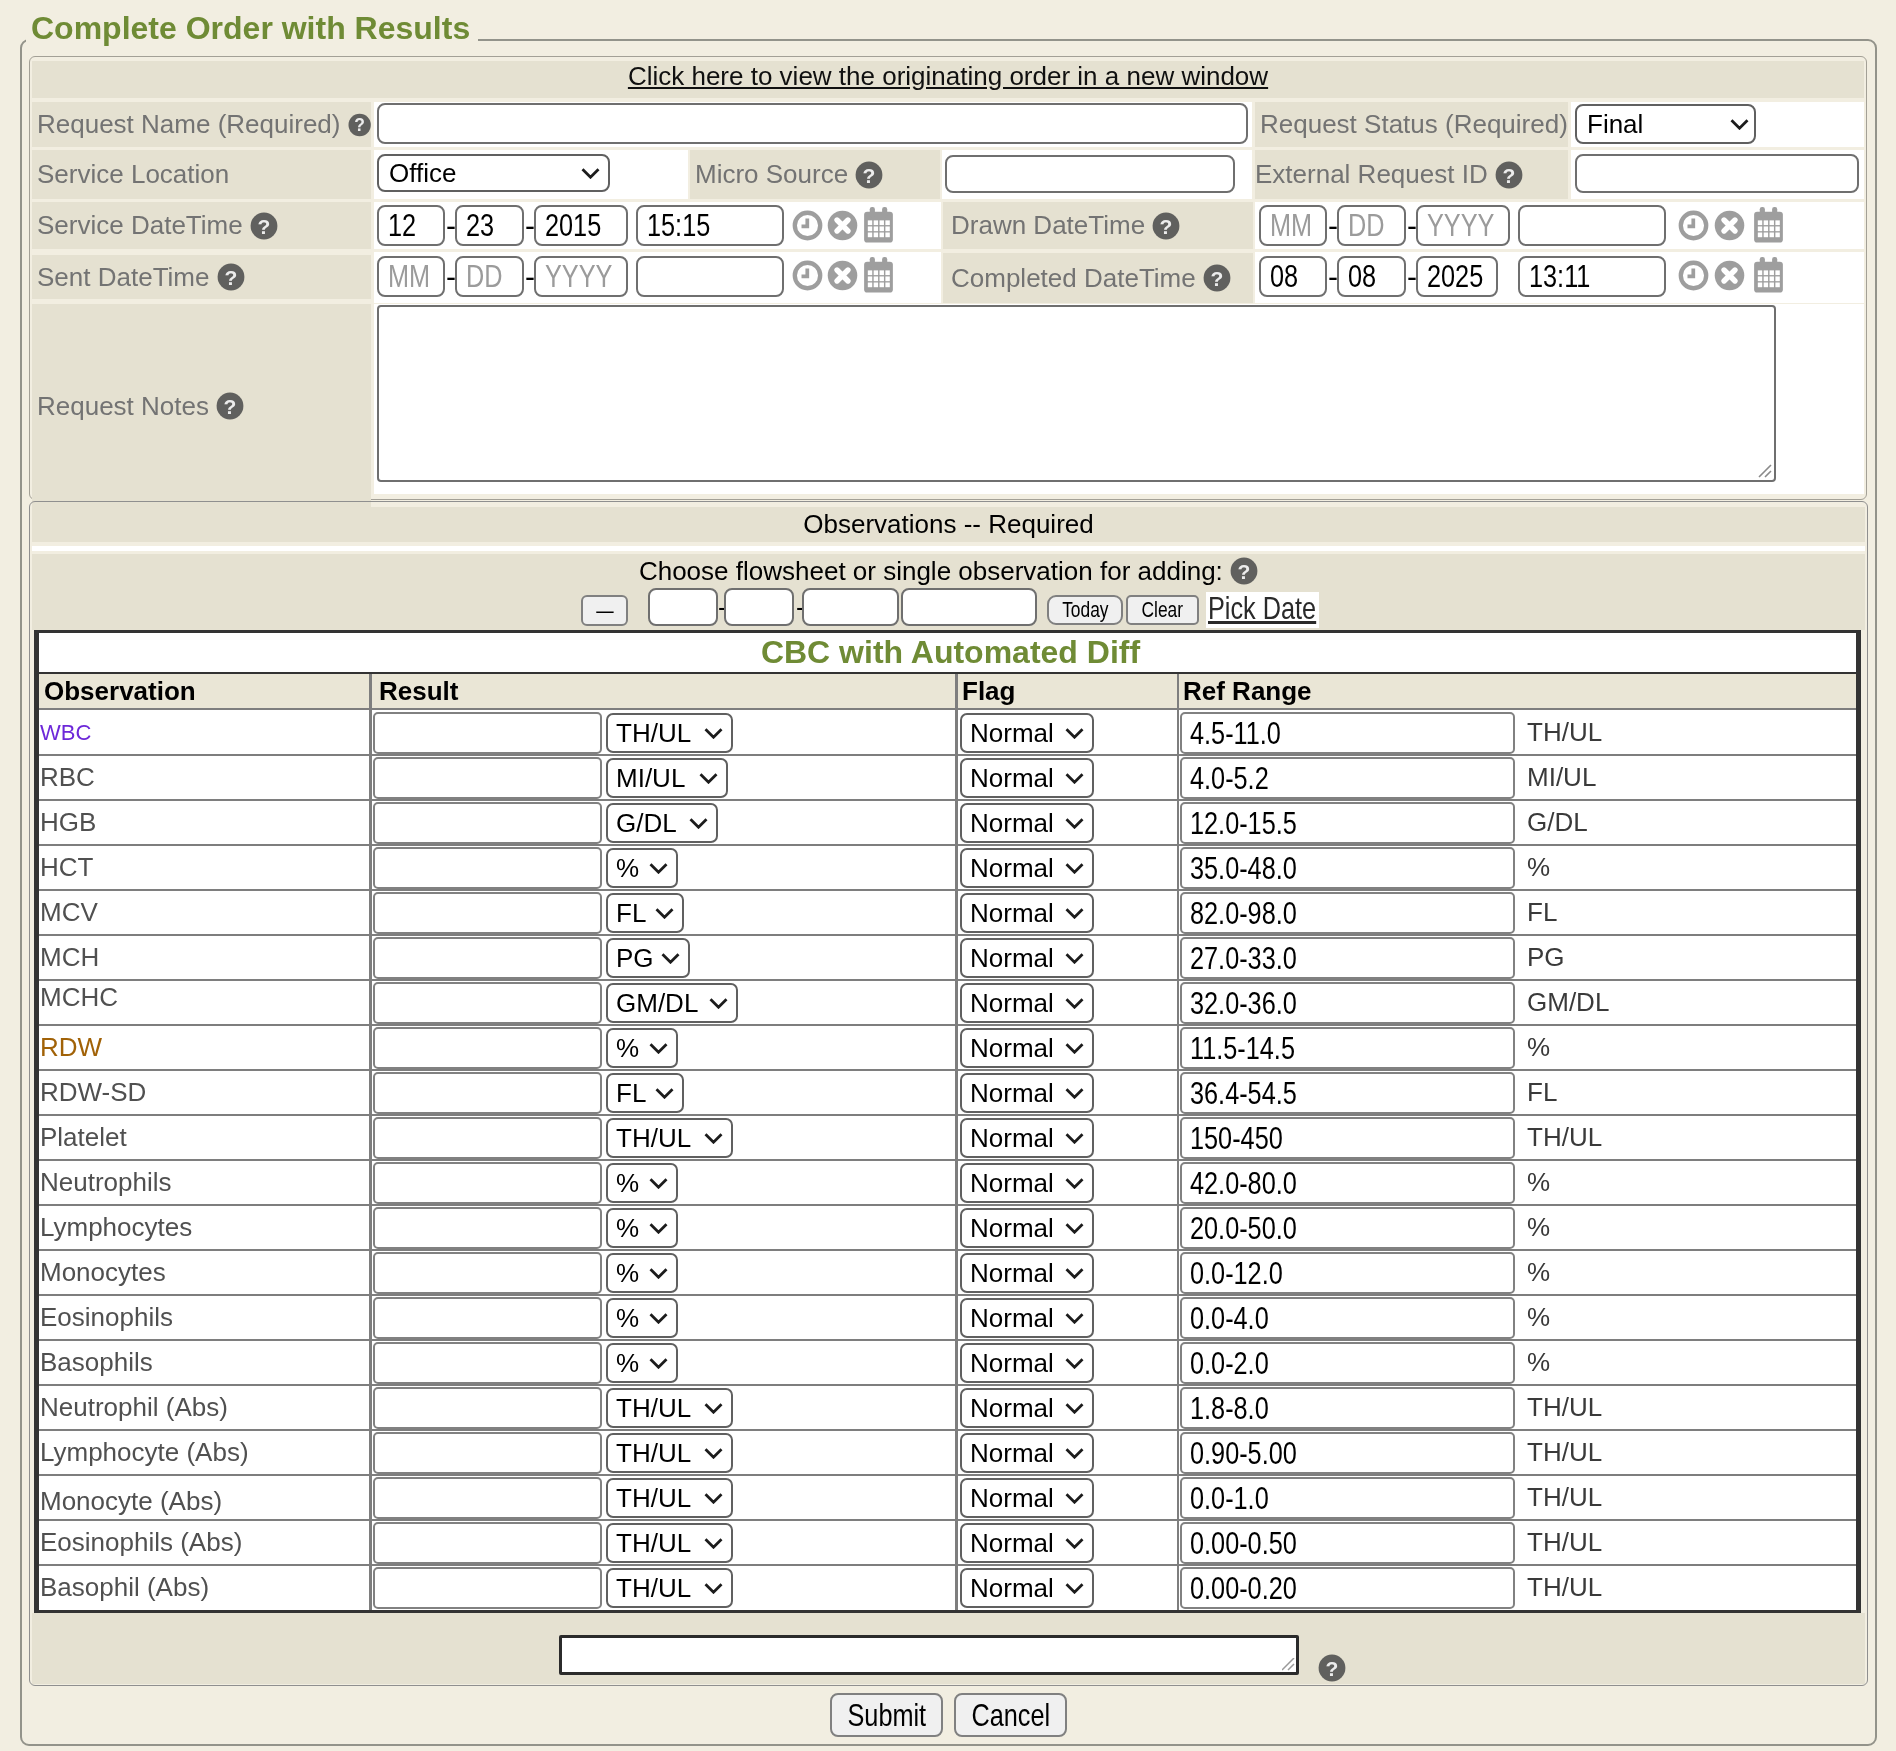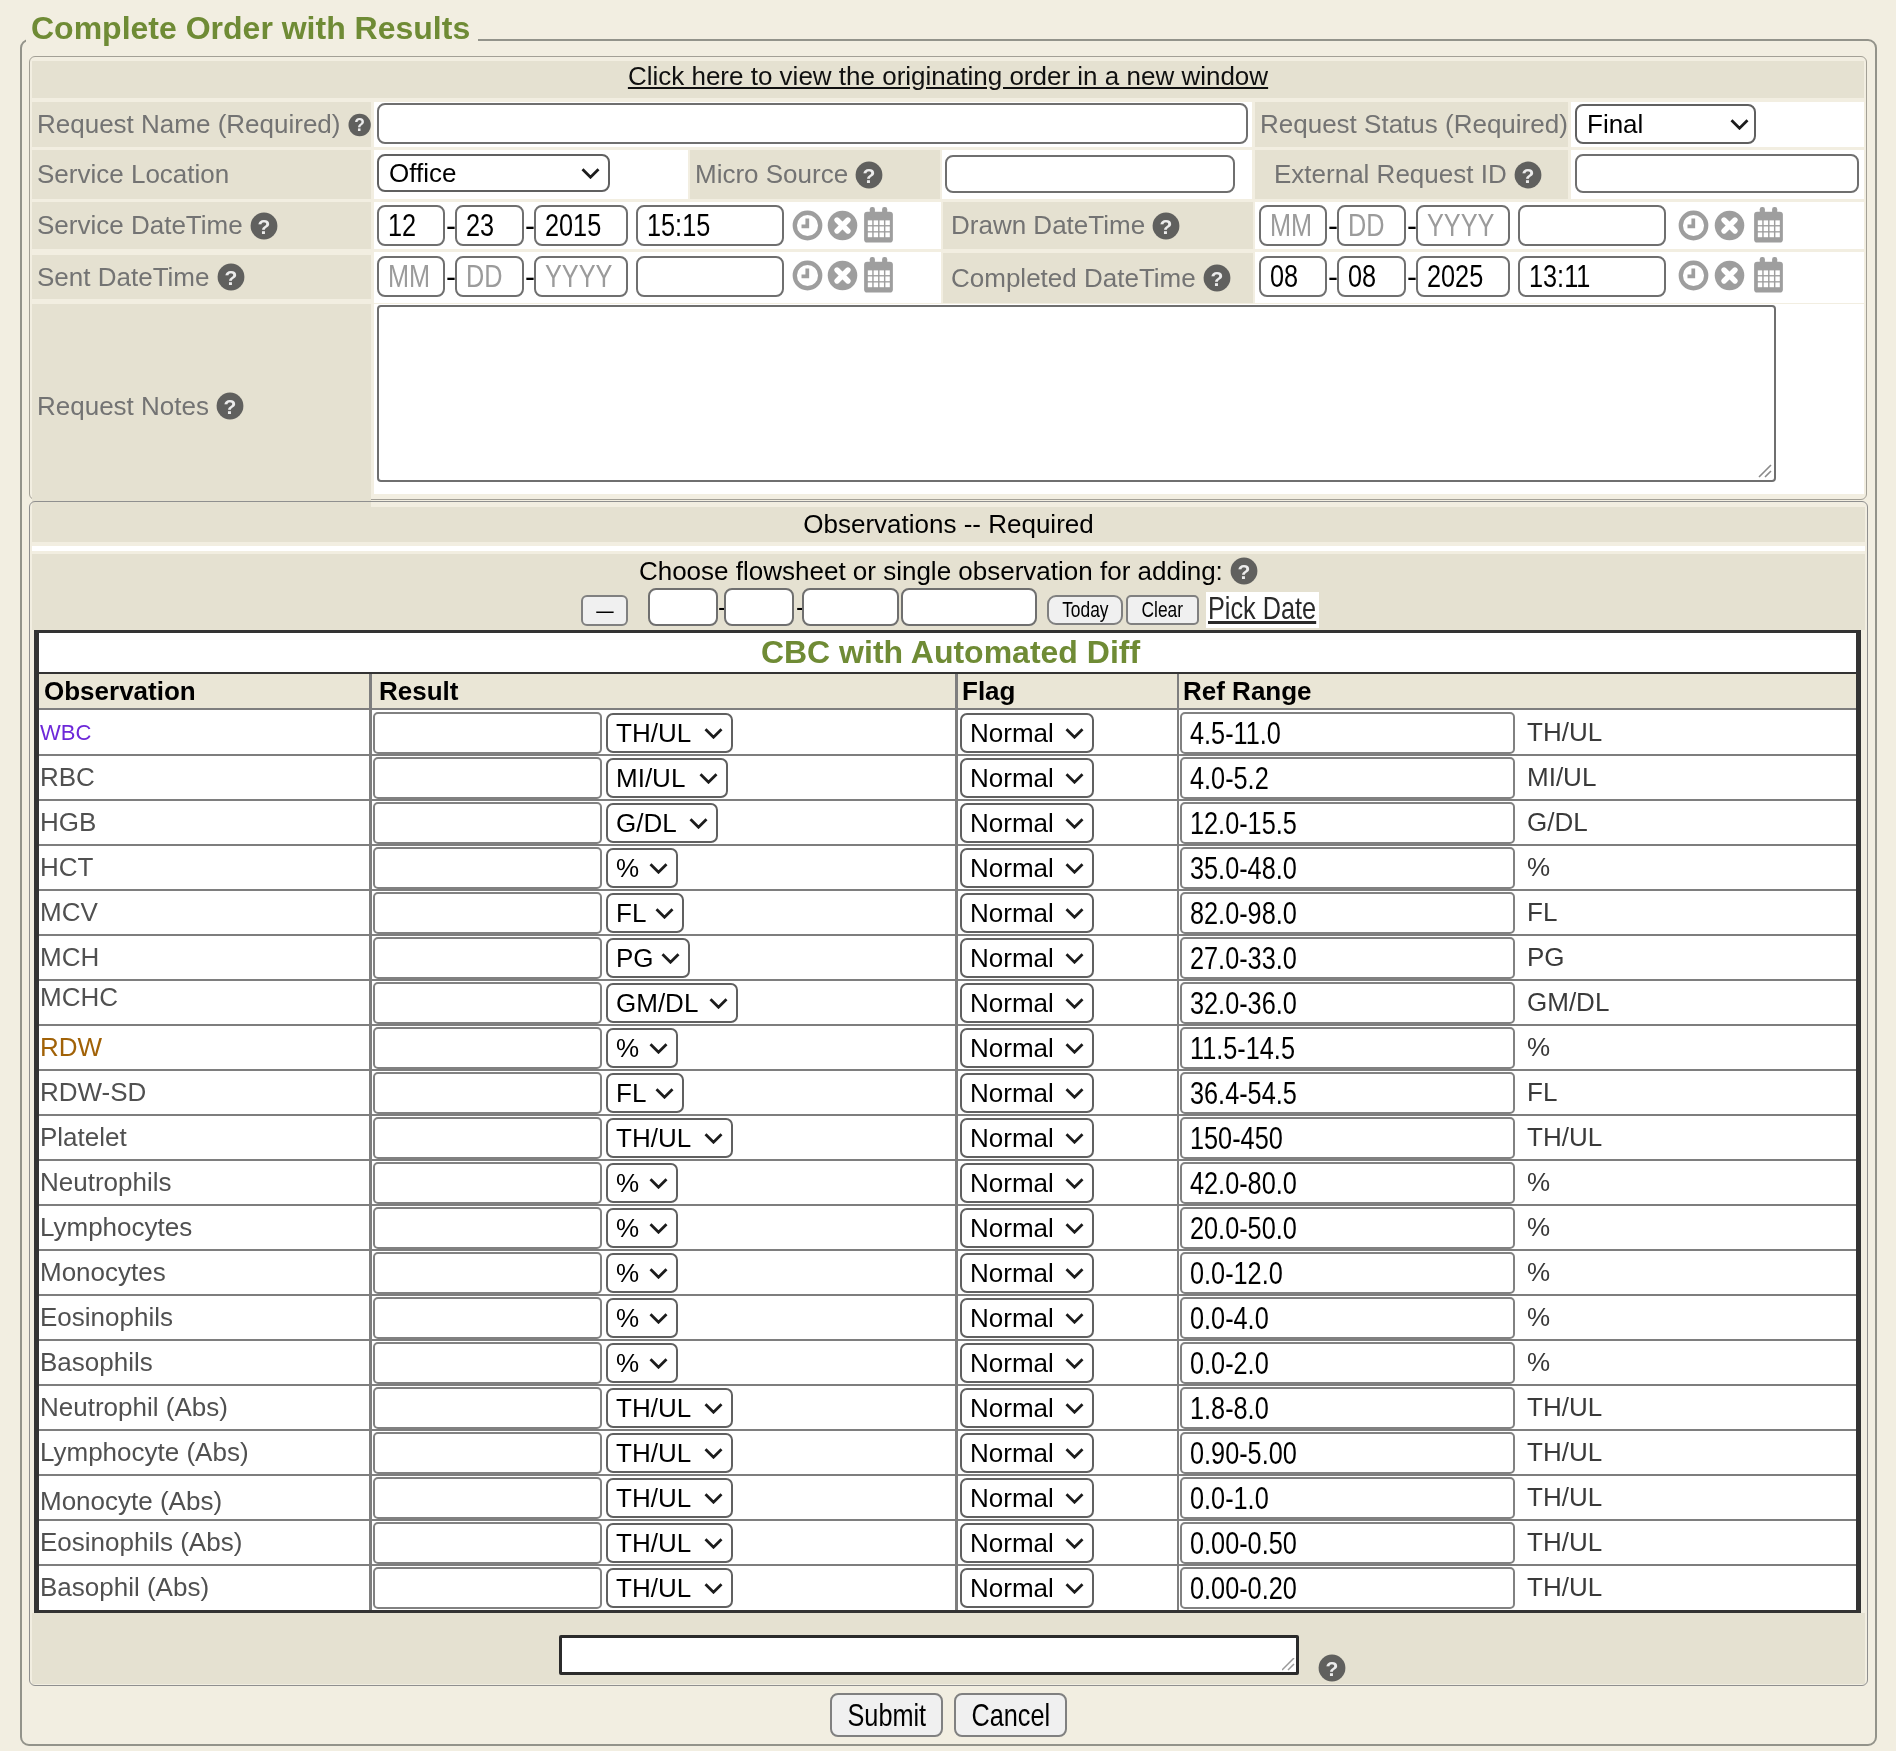--- a/index.html
+++ b/index.html
@@ -56,21 +56,21 @@
 <div class="beige vctr" style="left:690px;top:150px;width:250px;height:49px">
     <span class="lbl" style="margin-left:5px">Micro Source&nbsp;</span>
     <svg style="position:relative;display:inline-block;vertical-align:-5px;" width="28" height="28" viewBox="0 0 28 28">
       <circle cx="14" cy="14" r="13.4" fill="#60605e"></circle>
       <text x="14" y="21.5" font-family="Liberation Sans" font-size="21" font-weight="bold" fill="#ececec" text-anchor="middle">?</text>
     </svg>
   </div>
 <div class="abs" style="left:942px;top:150px;width:310px;height:49px;background:#fff"></div>
 <div class="inp" style="left:945px;top:155px;width:290px;height:38px;font-size:32px"></div>
 <div class="beige vctr" style="left:1255px;top:150px;width:313px;height:49px">
-    <span class="lbl" style="margin-left:19px">External Request ID&nbsp;</span>
+    <span class="lbl" style="margin-left:0">External Request ID&nbsp;</span>
     <svg style="position:relative;display:inline-block;vertical-align:-5px;" width="28" height="28" viewBox="0 0 28 28">
       <circle cx="14" cy="14" r="13.4" fill="#60605e"></circle>
       <text x="14" y="21.5" font-family="Liberation Sans" font-size="21" font-weight="bold" fill="#ececec" text-anchor="middle">?</text>
     </svg>
   </div>
 <div class="abs" style="left:1571px;top:150px;width:293px;height:49px;background:#fff"></div>
 <div class="inp" style="left:1575px;top:154px;width:284px;height:39px;font-size:32px"></div>
 <div class="beige vctr" style="left:32px;top:202px;width:339px;height:47px">
     <span class="lbl" style="margin-left:5px">Service DateTime&nbsp;</span>
     <svg style="position:relative;display:inline-block;vertical-align:-5px;" width="28" height="28" viewBox="0 0 28 28">
@@ -217,21 +217,21 @@
   </div>
 <div class="abs" style="left:1255px;top:252px;width:609px;height:51px;background:#fff"></div>
 <div class="inp" style="left:1259px;top:256px;width:68px;height:41px;font-size:32px">
     <span class="nar" style="">08</span>
   </div>
 <div class="abs" style="left:1328px;top:256px;height:41px;display:flex;align-items:center;font-size:30px">-</div>
 <div class="inp" style="left:1337px;top:256px;width:69px;height:41px;font-size:32px">
     <span class="nar" style="">08</span>
   </div>
 <div class="abs" style="left:1407px;top:256px;height:41px;display:flex;align-items:center;font-size:30px">-</div>
-<div class="inp" style="left:1416px;top:256px;width:94px;height:41px;font-size:32px">
+<div class="inp" style="left:1416px;top:256px;width:82px;height:41px;font-size:32px">
     <span class="nar" style="">2025</span>
   </div>
 <div class="inp" style="left:1518px;top:256px;width:148px;height:41px;font-size:32px">
     <span class="nar" style="">13:11</span>
   </div>
 <svg style="position:absolute;left:1678px;top:260px" width="31" height="31" viewBox="0 0 30 30">
     <circle cx="15" cy="15" r="12.3" fill="#fff" stroke="#9e9e9e" stroke-width="4.2"></circle>
     <path d="M14.8 8.2 V15.8 H9.2" fill="none" stroke="#9e9e9e" stroke-width="3.6"></path>
   </svg>
 <svg style="position:absolute;left:1714px;top:260px" width="31" height="31" viewBox="0 0 30 30">

